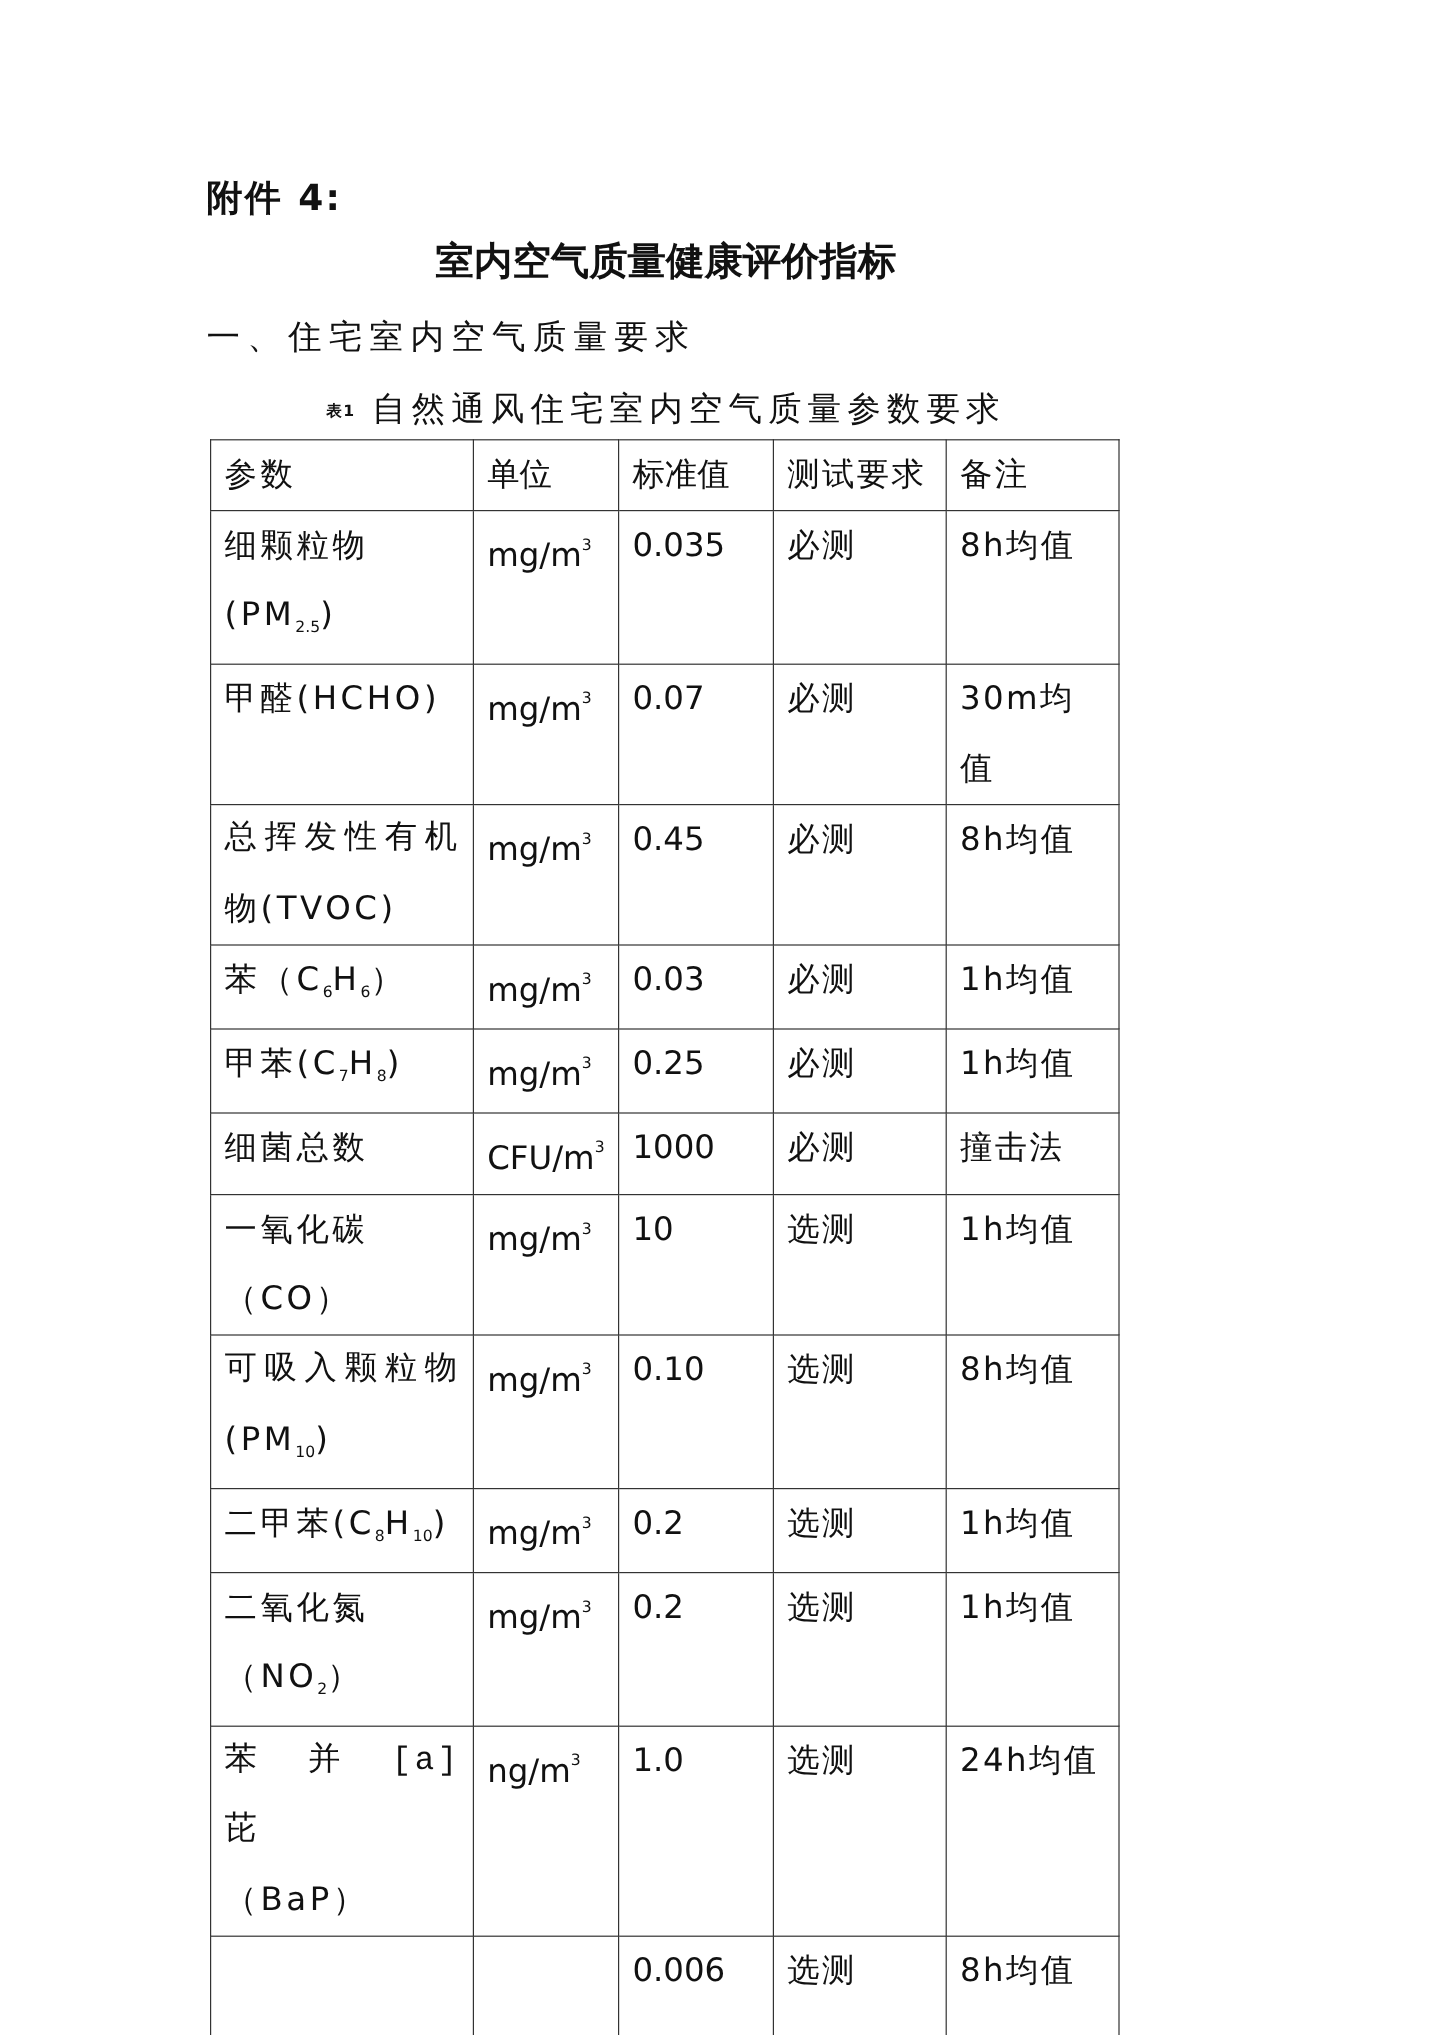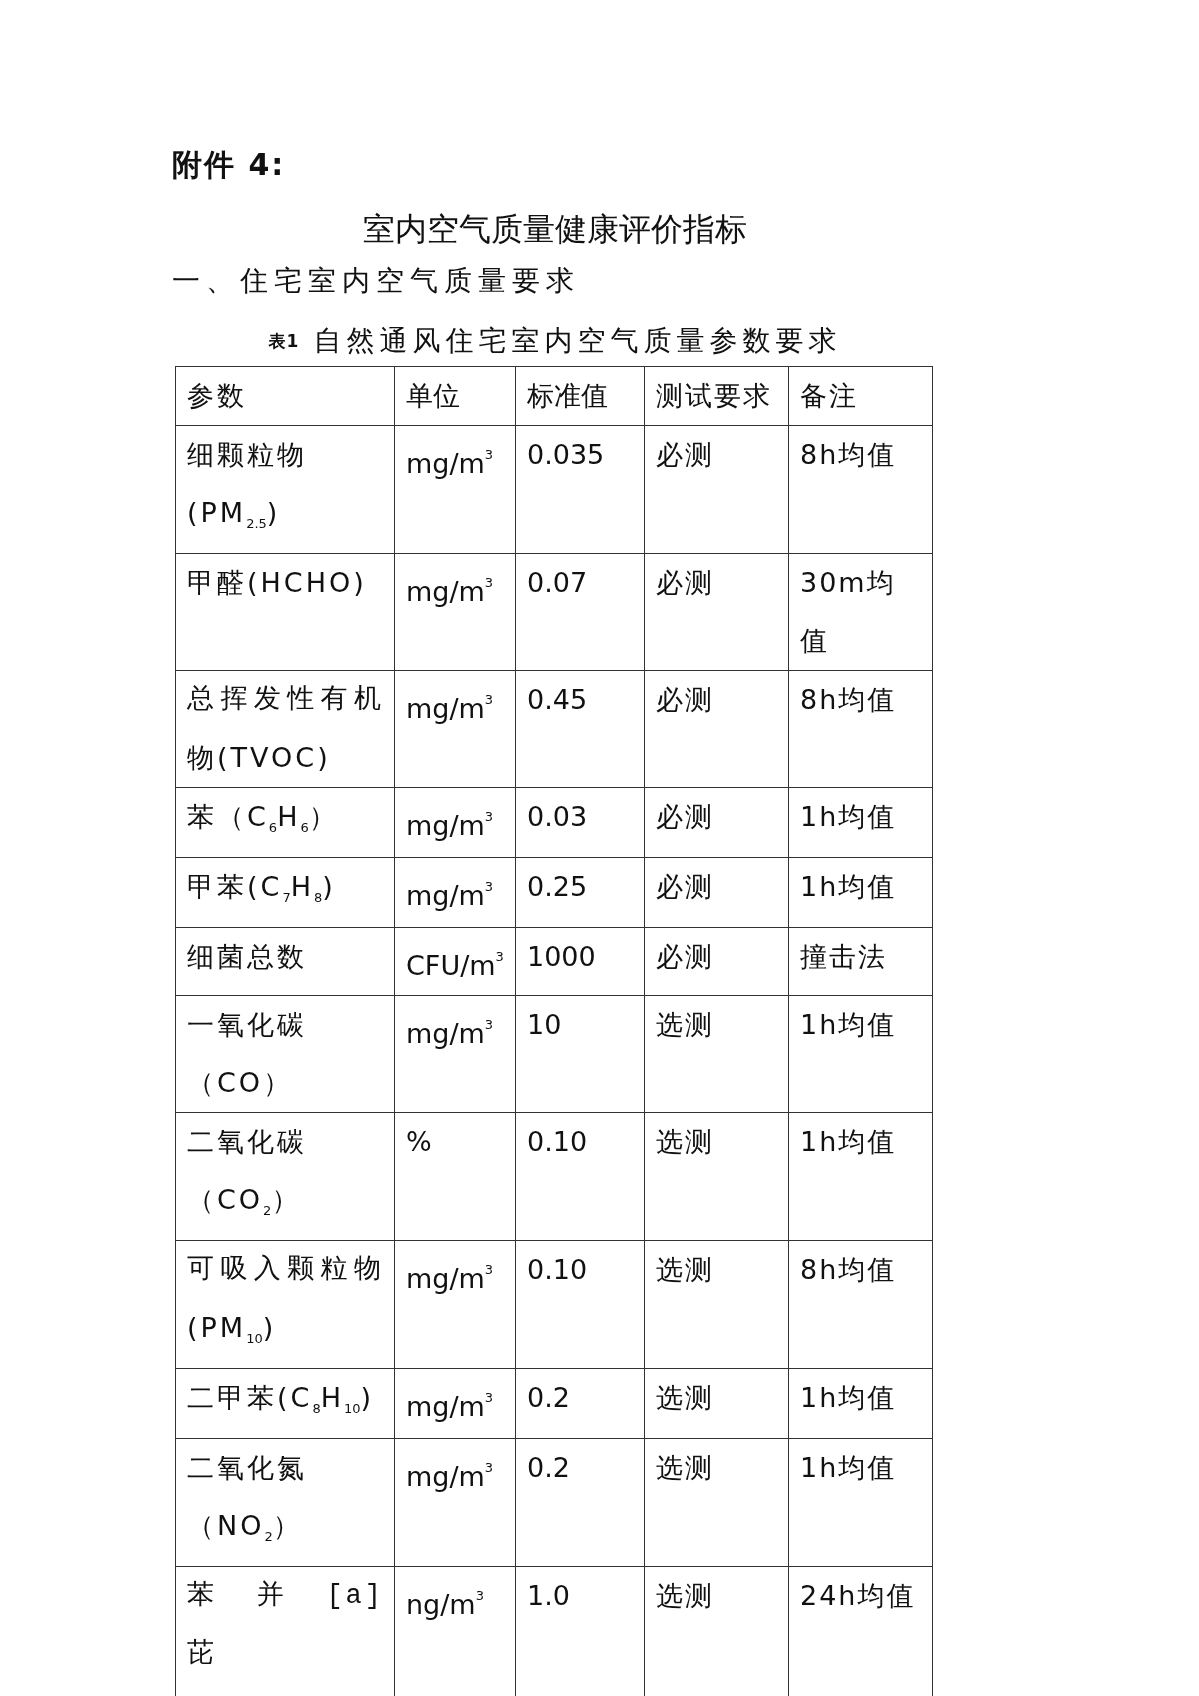--- a/index.html
+++ b/index.html
@@ -1,24 +1,24 @@
 <!DOCTYPE html>
 <html><head>
 <meta charset="utf-8">
 <style>
   html, body { margin: 0; padding: 0; background: #ffffff; }
   body {
     width: 1199px; height: 1696px; position: relative; overflow: hidden;
     font-family: "DejaVu Sans", sans-serif; color: #111;
   }
   .attach { position: absolute; left: 172px; top: 145px; font-size: 30px; font-weight: bold; letter-spacing: 2px; }
-  .title { position: absolute; left: 0; width: 1110px; top: 208px; text-align: center; font-family: "DejaVu Serif", serif; font-weight: normal; font-size: 32px; padding-left: 0; }
+  .title { position: absolute; left: 0; width: 1110px; top: 196px; text-align: center; font-family: "DejaVu Serif", serif; font-weight: bold; font-size: 32px; padding-left: 0; }
   .section { position: absolute; left: 172px; top: 262px; font-size: 28px; letter-spacing: 6px; }
   .caption { position: absolute; left: 0; width: 1110px; top: 322px; text-align: center; font-size: 28px; letter-spacing: 5px; }
-  .caption .tno { font-size: 17px; font-weight: bold; letter-spacing: 1px; margin-right: 14px; vertical-align: 3px; }
+  .caption .tno { font-size: 13px; font-weight: bold; letter-spacing: 1px; margin-right: 14px; vertical-align: 3px; }
   table { position: absolute; left: 175px; top: 366px; border-collapse: collapse; font-size: 27px; }
   td { border: 1.5px solid #333; vertical-align: top; padding: 14px 10px 0 11px; line-height: 58px; }
   td { height: 44px; }
   td.c0 { width: 197px; letter-spacing: 3px; line-height: 58px; padding-top: 0; padding-bottom: 0; }
   td.c1 { width: 99px; }
   td.c2 { width: 107px; }
   td.c3 { width: 122px; letter-spacing: 2px; }
   td.c4 { width: 122px; letter-spacing: 2px; }
   tr td { padding-top: 0; padding-bottom: 0; }
   tr { height: 59px; margin-top: 24px; }
@@ -101,29 +101,20 @@
       </tr>
       <tr>
         <td class="c0">
           <div><span>一氧化碳（CO）</span></div>
         </td>
         <td class="c1"><span>mg/m</span><span class="sup">3</span></td>
         <td class="c2">10</td>
         <td class="c3">选测</td>
         <td class="c4">1h均值</td>
       </tr>
-      <tr>
-        <td class="c0">
-          <div><span>二氧化碳（CO</span><span class="sub">2</span><span>）</span></div>
-        </td>
-        <td class="c1"><span>%</span></td>
-        <td class="c2">0.10</td>
-        <td class="c3">选测</td>
-        <td class="c4">1h均值</td>
-      </tr>
       <tr class="tall">
         <td class="c0">
           <div class="just"><span>可吸入颗粒物</span></div>
           <div><span>(PM</span><span class="sub">10</span><span>)</span></div>
         </td>
         <td class="c1"><span>mg/m</span><span class="sup">3</span></td>
         <td class="c2">0.10</td>
         <td class="c3">选测</td>
         <td class="c4">8h均值</td>
       </tr>

